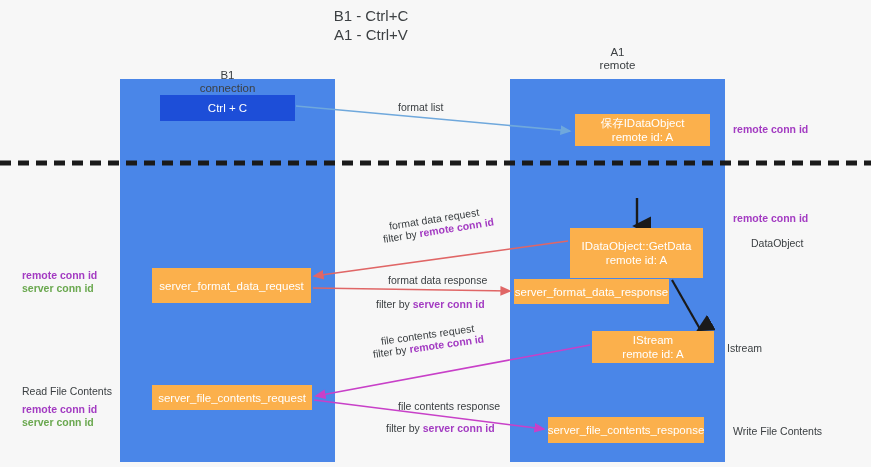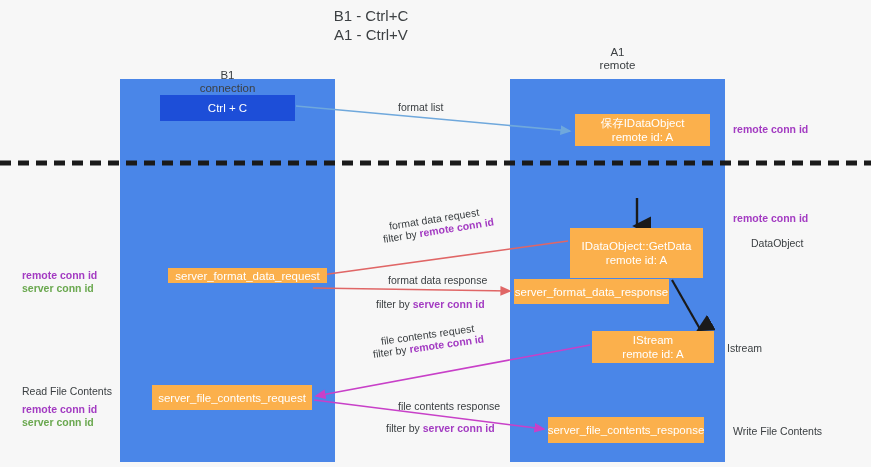--- a/index.html
+++ b/index.html
@@ -62,21 +62,21 @@
     text-align: center;
     z-index: 5;
   }
   .node.green { background: #1d4ed8; text-align: right; }
   .node.orange { background: #fbb04c; }
 
   #n-ctrlc  { left: 160px; top: 95px;  width: 135px; height: 26px; }
   #n-save   { left: 575px; top: 114px; width: 135px; height: 32px; }
   #n-ctrlv  { left: 578px; top: 172px; width: 118px; height: 25px; }
   #n-getdata{ left: 570px; top: 228px; width: 133px; height: 50px; }
-  #n-sfdreq { left: 168px; top: 268px; width: 159px; height: 15px; }
+  #n-sfdreq { left: 152px; top: 268px; width: 159px; height: 35px; }
   #n-sfdres { left: 514px; top: 279px; width: 155px; height: 25px; }
   #n-istream{ left: 592px; top: 331px; width: 122px; height: 32px; }
   #n-sfcreq { left: 152px; top: 385px; width: 160px; height: 25px; }
   #n-sfcres { left: 548px; top: 417px; width: 156px; height: 26px; }
 
   
   .edge-label {
     position: absolute;
     font-size: 10.5px;
     color: #3c4043;

